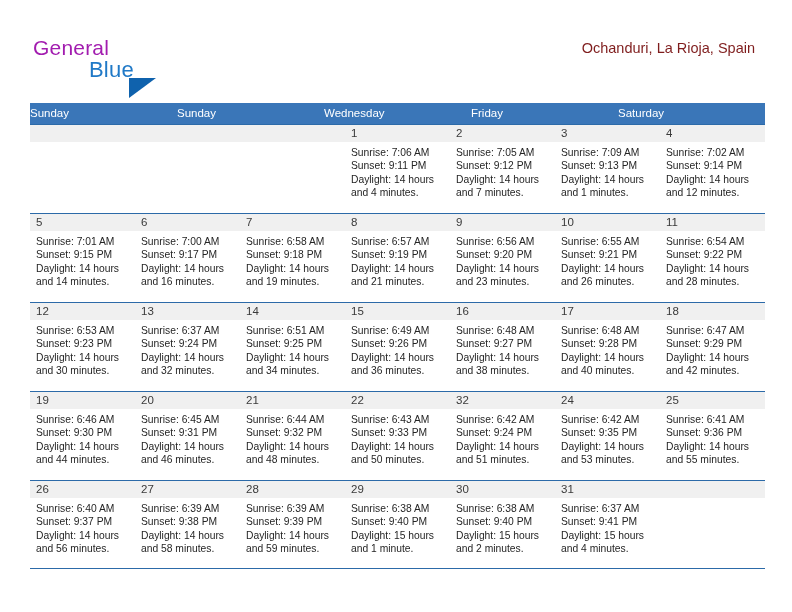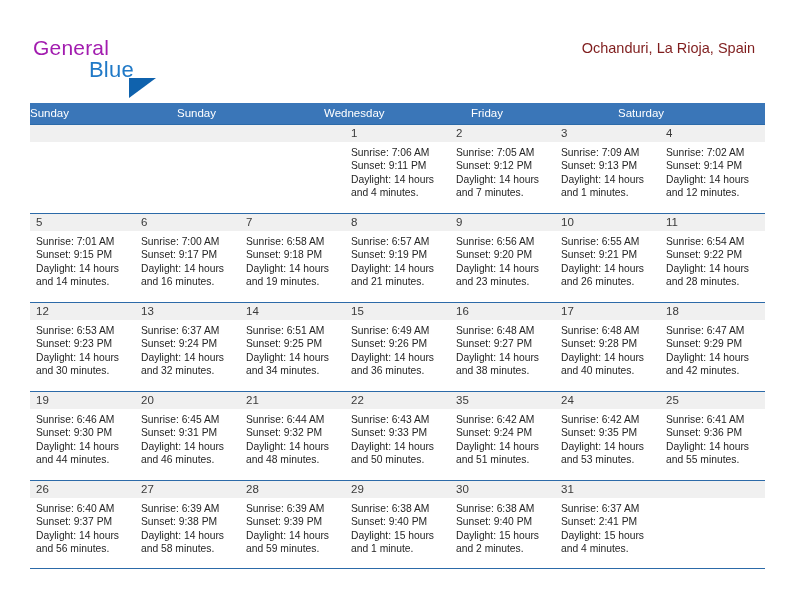--- a/index.html
+++ b/index.html
@@ -436,21 +436,21 @@
             </div>
             <div class="day-body">
               <div class="day-line">Sunrise: 6:43 AM</div>
               <div class="day-line">Sunset: 9:33 PM</div>
               <div class="day-line">Daylight: 14 hours</div>
               <div class="day-line">and 50 minutes.</div>
             </div>
           </div>
           <div class="day-cell">
             <div class="day-band">
-              <div class="day-num">35</div>
+              <div class="day-num">32</div>
             </div>
             <div class="day-body">
               <div class="day-line">Sunrise: 6:42 AM</div>
               <div class="day-line">Sunset: 9:24 PM</div>
               <div class="day-line">Daylight: 14 hours</div>
               <div class="day-line">and 51 minutes.</div>
             </div>
           </div>
           <div class="day-cell">
             <div class="day-band">
@@ -530,21 +530,21 @@
               <div class="day-line">Daylight: 15 hours</div>
               <div class="day-line">and 2 minutes.</div>
             </div>
           </div>
           <div class="day-cell">
             <div class="day-band">
               <div class="day-num">31</div>
             </div>
             <div class="day-body">
               <div class="day-line">Sunrise: 6:37 AM</div>
-              <div class="day-line">Sunset: 2:41 PM</div>
+              <div class="day-line">Sunset: 9:41 PM</div>
               <div class="day-line">Daylight: 15 hours</div>
               <div class="day-line">and 4 minutes.</div>
             </div>
           </div>
           <div class="day-cell empty">
             <div class="day-band">
               <div class="day-num"></div>
             </div>
             <div class="day-body"></div>
           </div>

